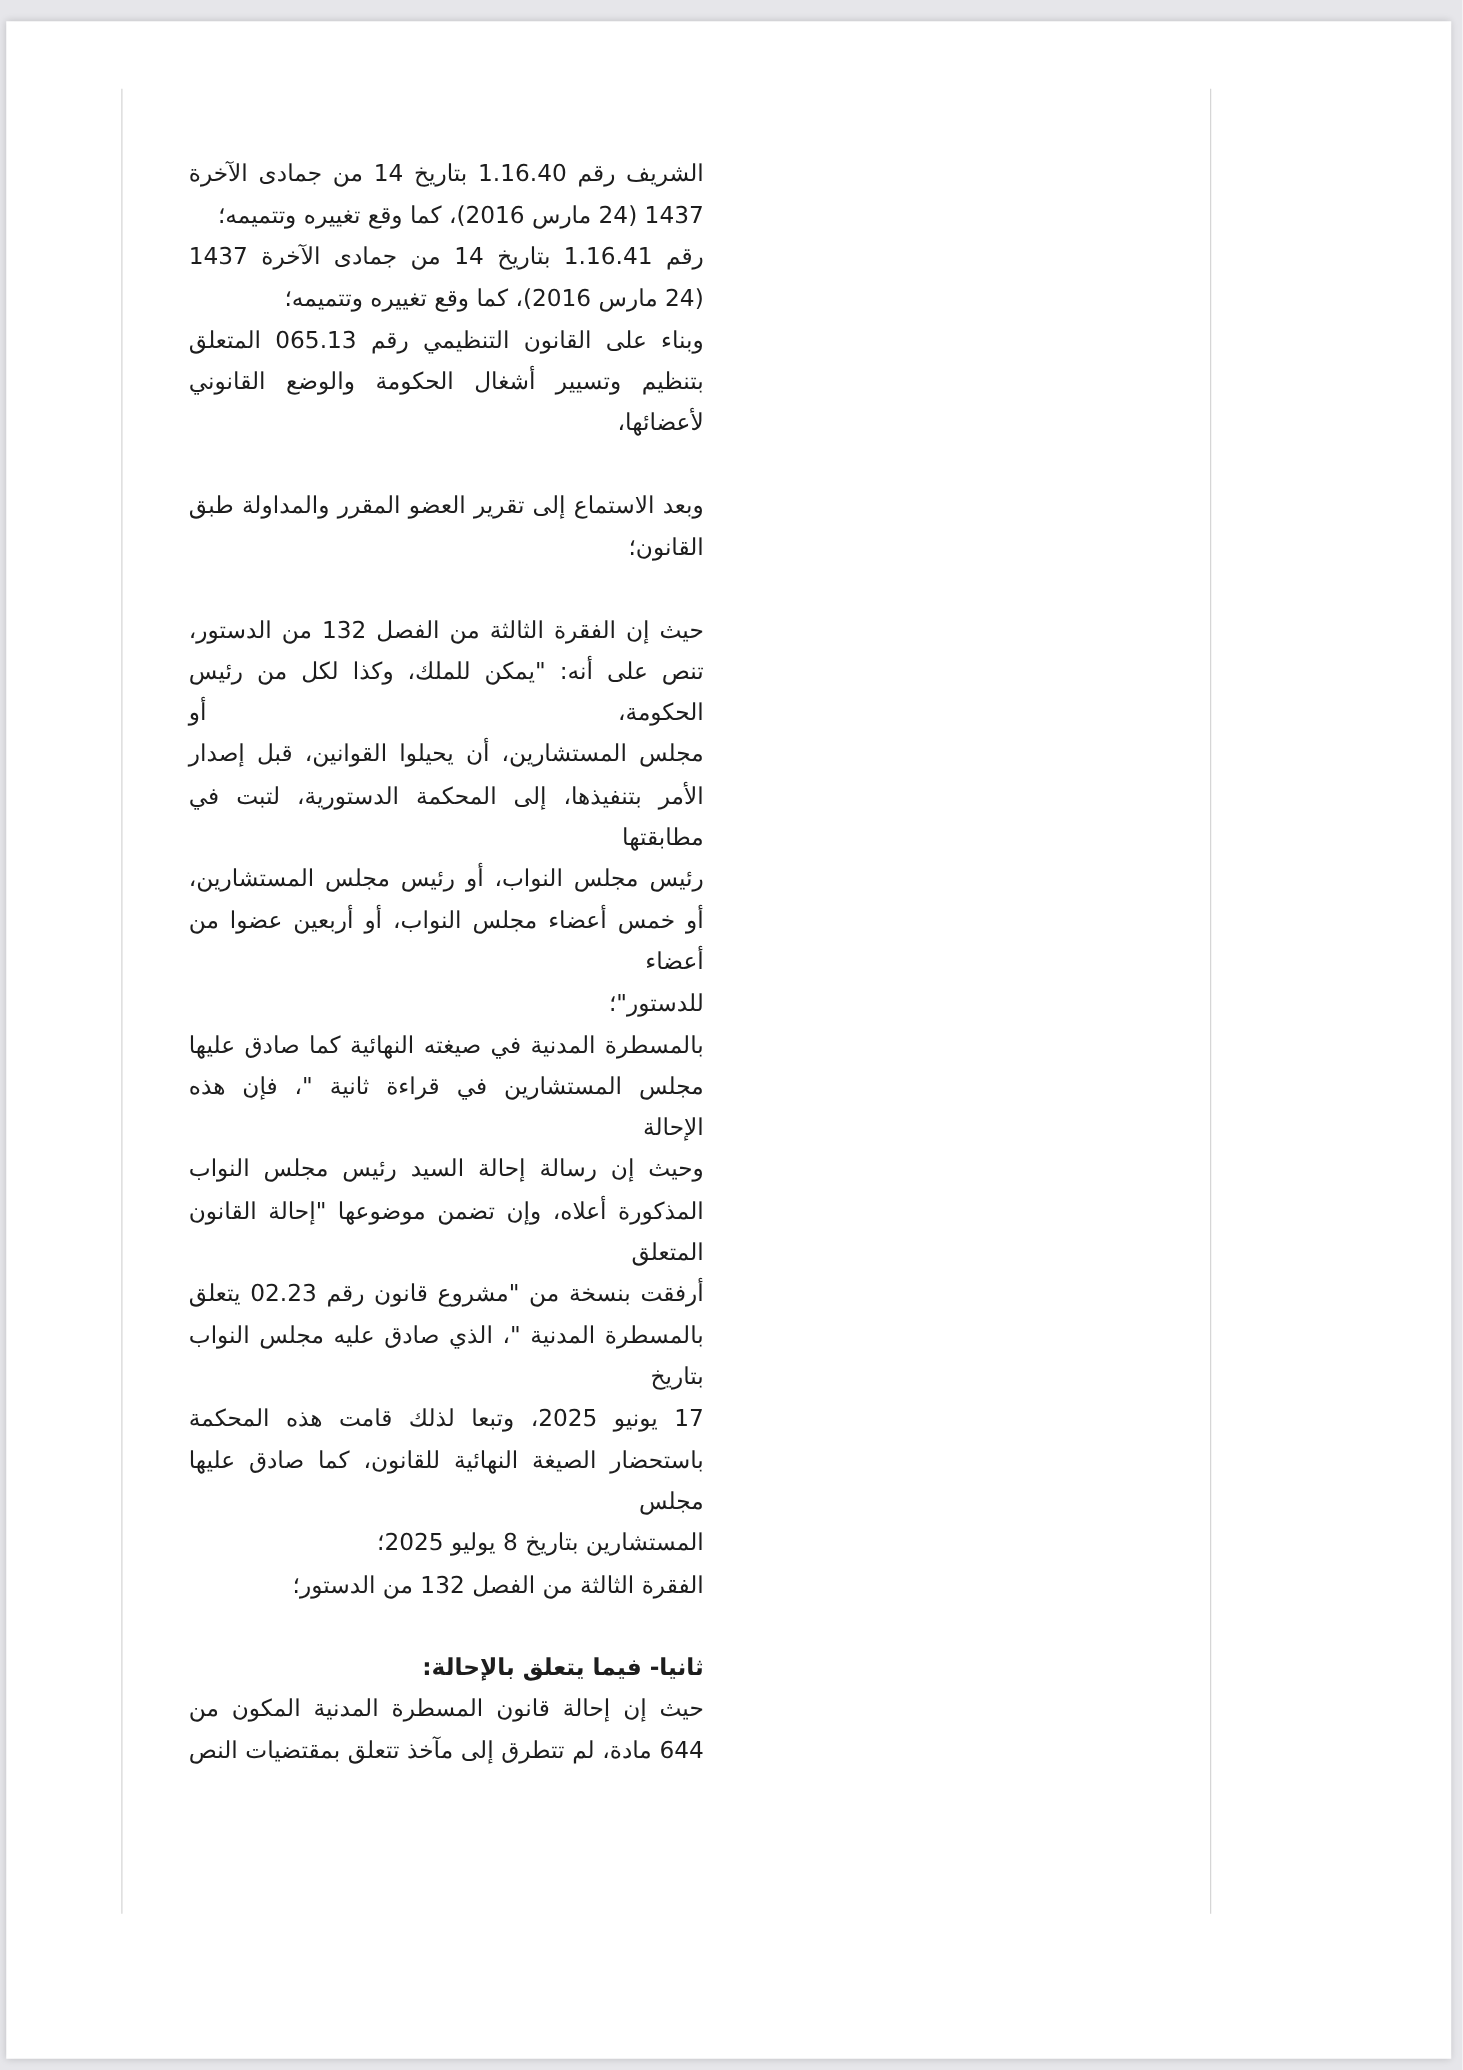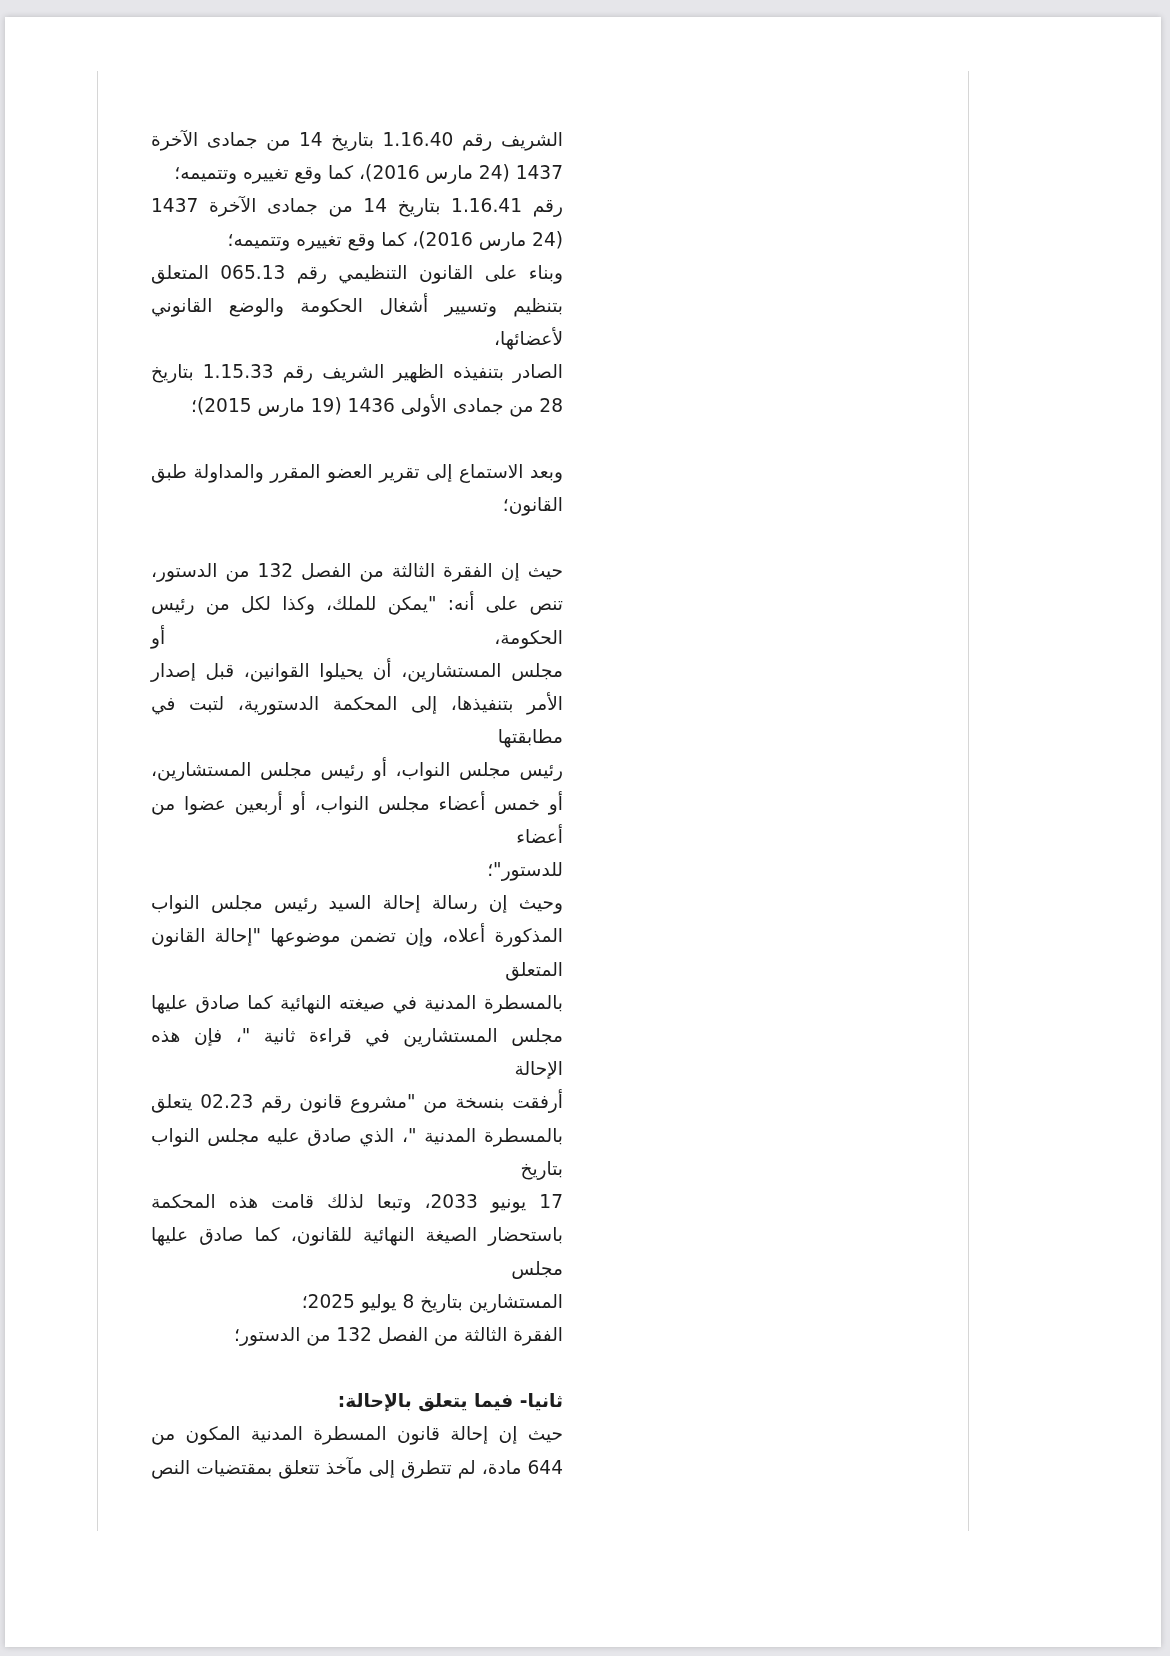--- a/index.html
+++ b/index.html
@@ -49,40 +49,39 @@
     <div class="content" id="doc">
 
       <p>
         <span class="line last">الشريف رقم 1.16.40 بتاريخ 14 من جمادى الآخرة 1437 (24 مارس 2016)، كما وقع تغييره وتتميمه؛</span>
       </p>
       <p>
         <span class="line last">رقم 1.16.41 بتاريخ 14 من جمادى الآخرة 1437 (24 مارس 2016)، كما وقع تغييره وتتميمه؛</span>
       </p>
       <p>
         <span class="line">وبناء على القانون التنظيمي رقم 065.13 المتعلق بتنظيم وتسيير أشغال الحكومة والوضع القانوني لأعضائها،</span>
-        <span class="line last">الصادر بتنفيذه الظهير الشريف رقم 1.15.33 بتاريخ 28 من جمادى الأولى 1436 (19 مارس 2015)؛</span>
       </p>
 
       <div class="gap"></div>
       <p>
         <span class="line last">وبعد الاستماع إلى تقرير العضو المقرر والمداولة طبق القانون؛</span>
       </p>
       <div class="gap"></div>
 
       <p>
         <span class="line">حيث إن الفقرة الثالثة من الفصل 132 من الدستور، تنص على أنه: "يمكن للملك، وكذا لكل من رئيس الحكومة، أو</span>
         <span class="line">مجلس المستشارين، أن يحيلوا القوانين، قبل إصدار الأمر بتنفيذها، إلى المحكمة الدستورية، لتبت في مطابقتها</span>
         <span class="line">رئيس مجلس النواب، أو رئيس مجلس المستشارين، أو خمس أعضاء مجلس النواب، أو أربعين عضوا من أعضاء</span>
         <span class="line last">للدستور"؛</span>
       </p>
       <p>
+        <span class="line">بالمسطرة المدنية في صيغته النهائية كما صادق عليها مجلس المستشارين في قراءة ثانية "، فإن هذه الإحالة</span>
         <span class="line">وحيث إن رسالة إحالة السيد رئيس مجلس النواب المذكورة أعلاه، وإن تضمن موضوعها "إحالة القانون المتعلق</span>
-        <span class="line">بالمسطرة المدنية في صيغته النهائية كما صادق عليها مجلس المستشارين في قراءة ثانية "، فإن هذه الإحالة</span>
         <span class="line">أرفقت بنسخة من "مشروع قانون رقم 02.23 يتعلق بالمسطرة المدنية "، الذي صادق عليه مجلس النواب بتاريخ</span>
-        <span class="line">17 يونيو 2033، وتبعا لذلك قامت هذه المحكمة باستحضار الصيغة النهائية للقانون، كما صادق عليها مجلس</span>
+        <span class="line">17 يونيو 2025، وتبعا لذلك قامت هذه المحكمة باستحضار الصيغة النهائية للقانون، كما صادق عليها مجلس</span>
         <span class="line last">المستشارين بتاريخ 8 يوليو 2025؛</span>
       </p>
       <p>
         <span class="line last">الفقرة الثالثة من الفصل 132 من الدستور؛</span>
       </p>
 
       <div class="gap"></div>
 
       <p class="heading">
         <span class="line last">ثانيا- فيما يتعلق بالإحالة:</span>

